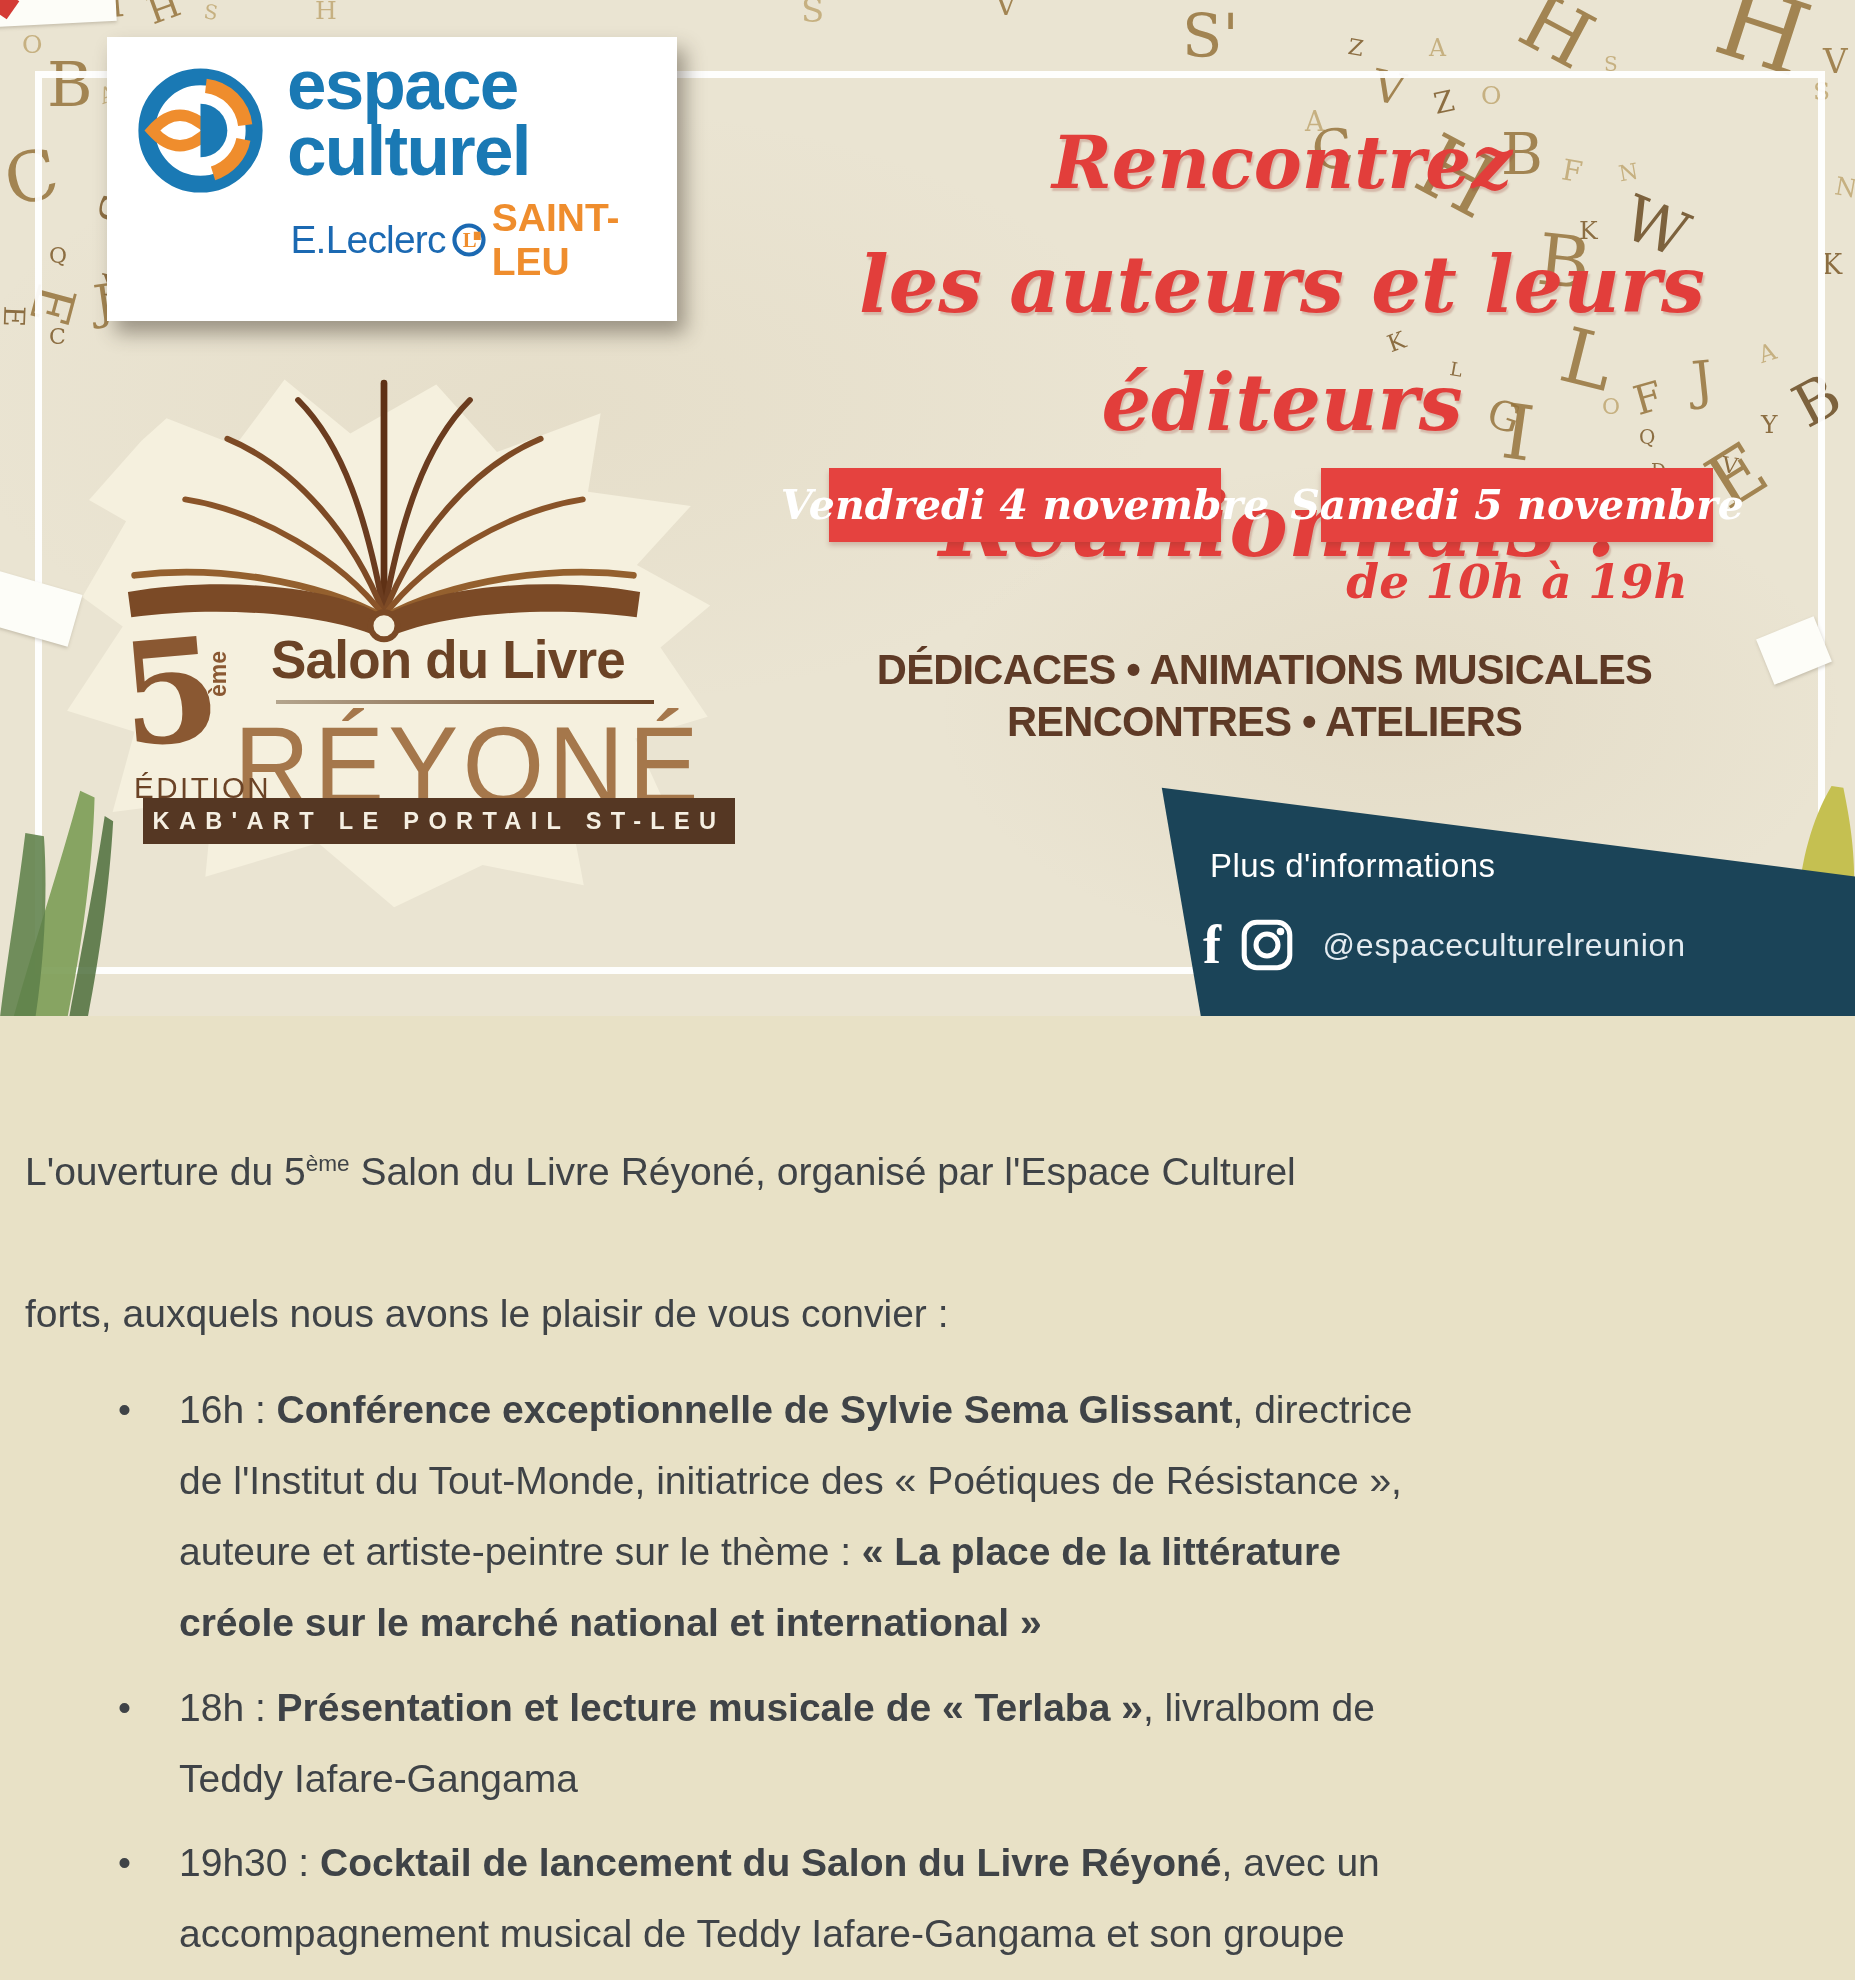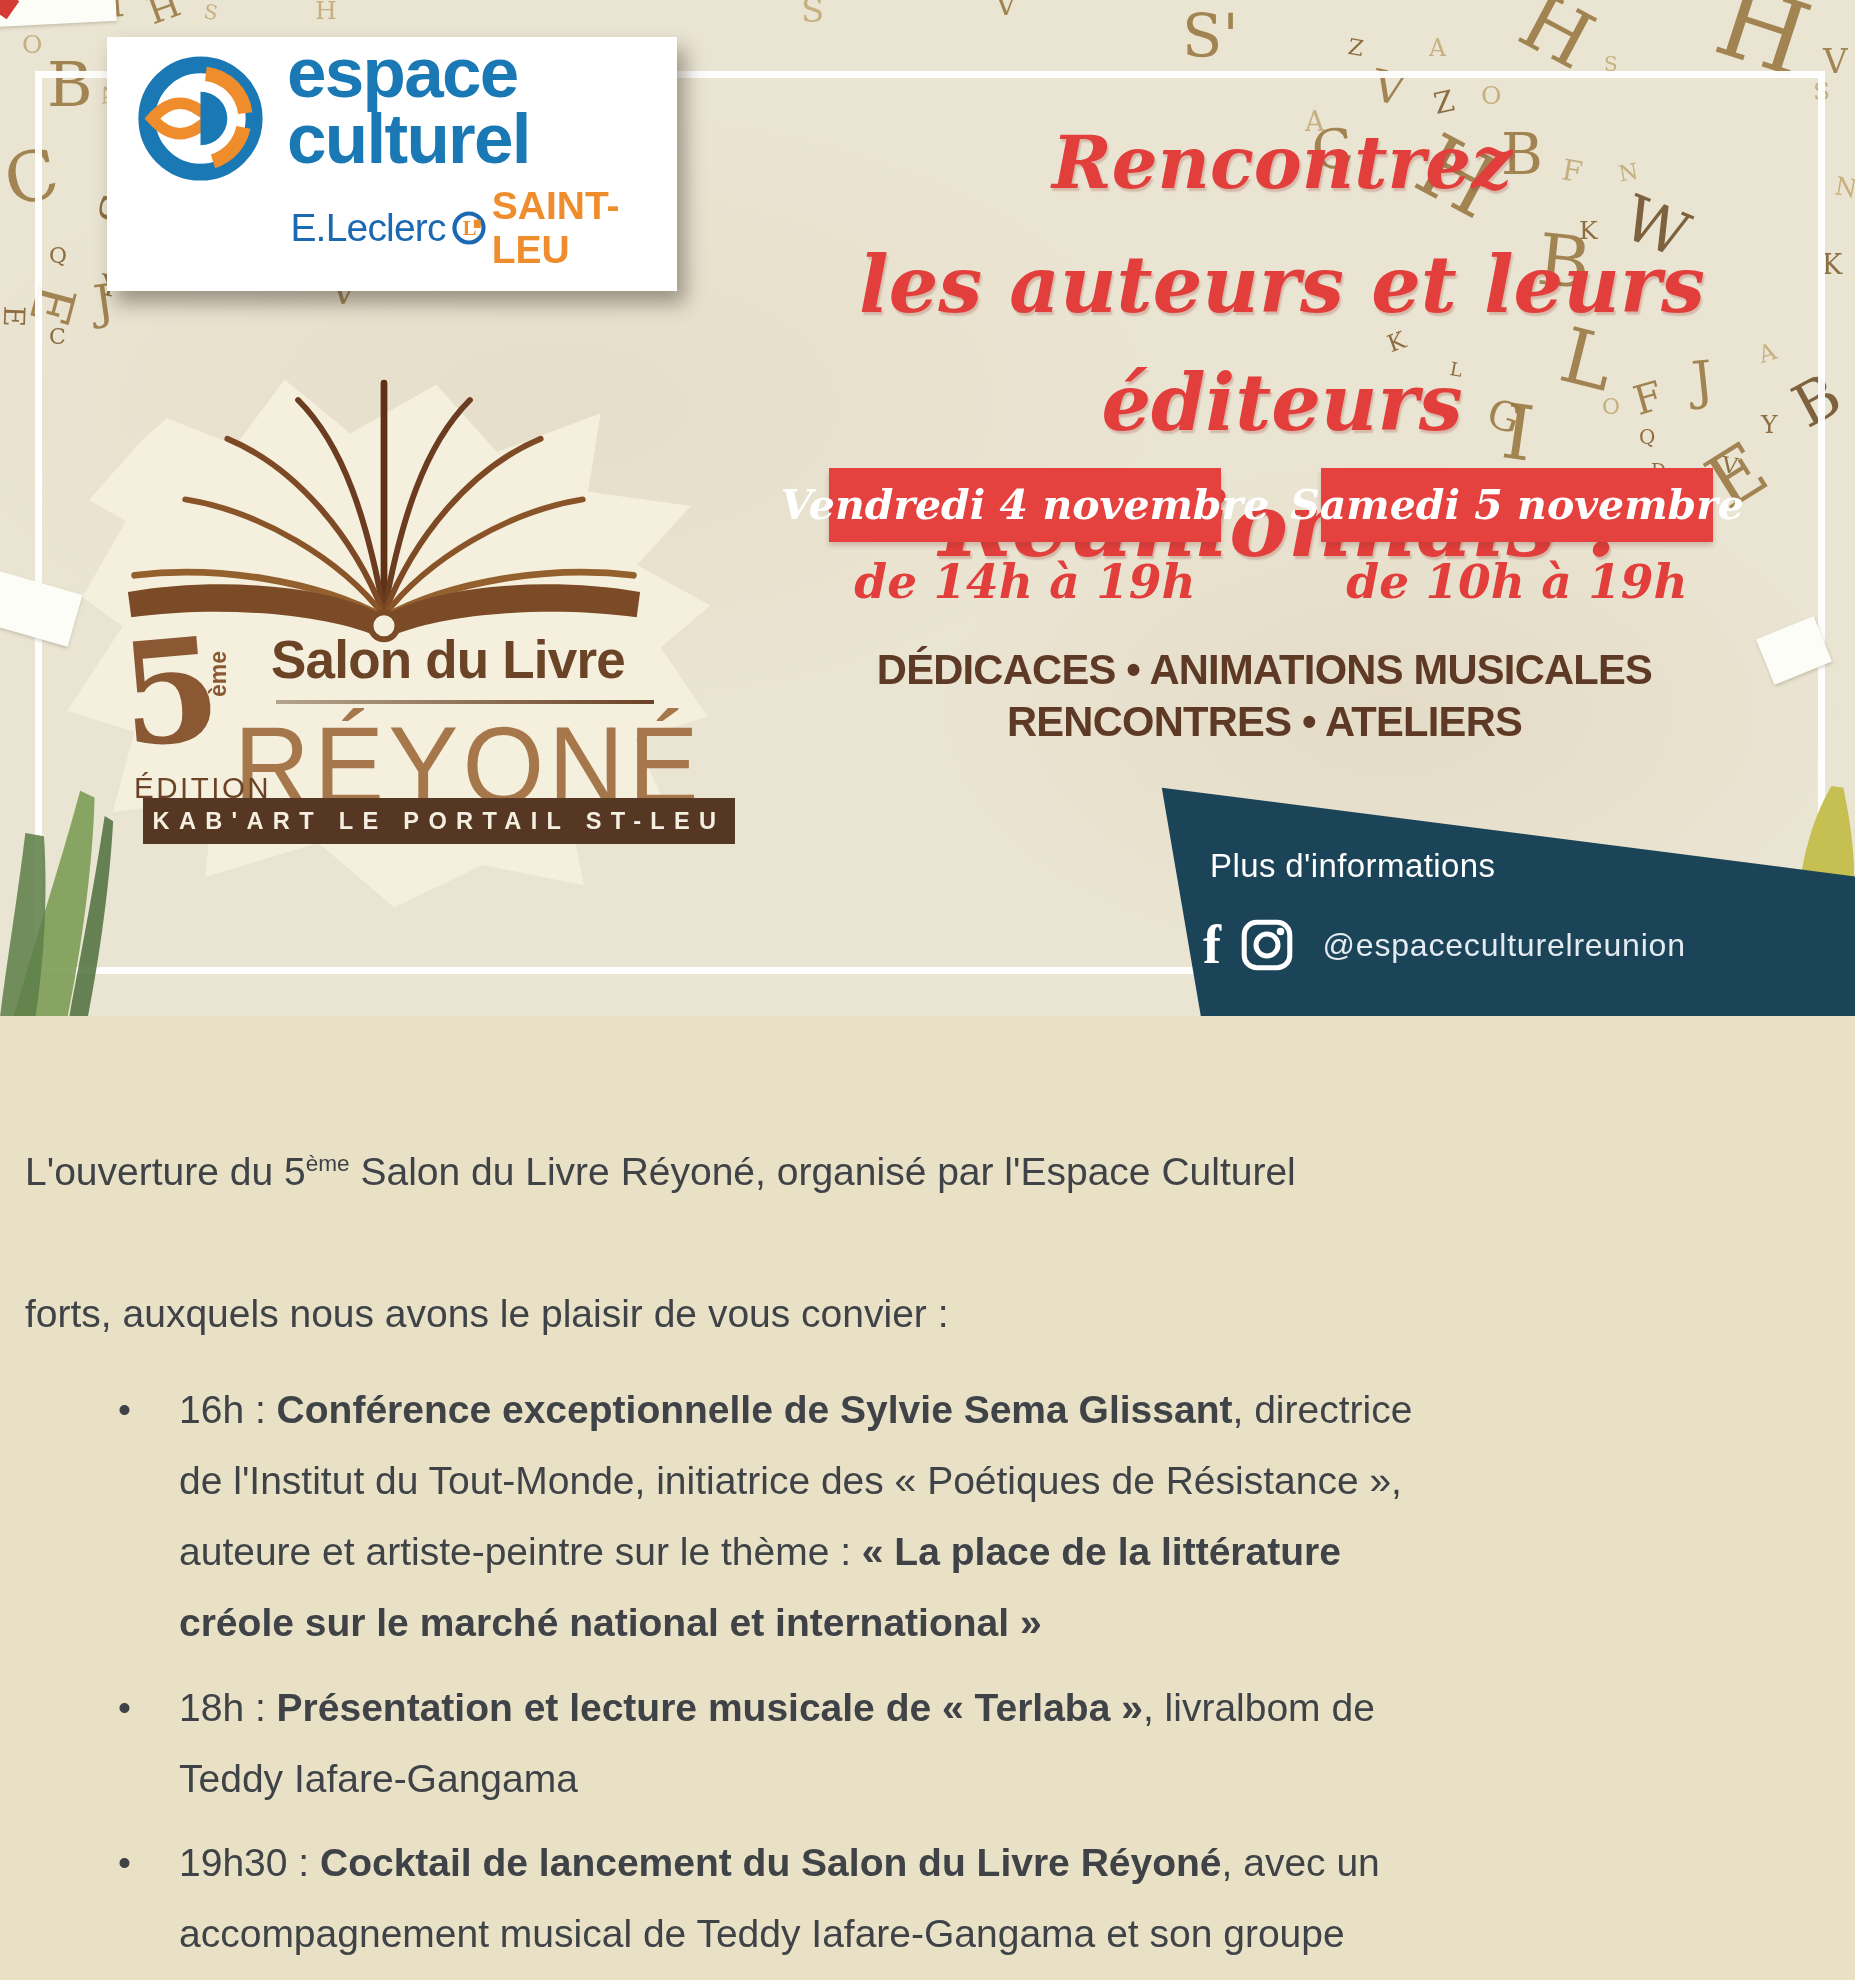--- a/index.html
+++ b/index.html
@@ -9,22 +9,22 @@
   
   .banner{position:absolute;left:0;top:0;width:1855px;height:1016px;overflow:hidden;
     background:
       radial-gradient(1012px 506px at 30% 40%, rgba(190,170,130,.10), transparent 60%),
       radial-gradient(759px 422px at 75% 70%, rgba(180,160,120,.12), transparent 60%),
       #eae4d2;}
   .frame{position:absolute;left:35px;top:71px;width:1776px;height:889px;border:7.6px solid #ffffff;opacity:.95;}
   .sl{position:absolute;font-family:"DejaVu Serif", serif;line-height:1;opacity:.85;}
 
   
-  .logo-box{position:absolute;left:107px;top:37px;width:570px;height:254px;background:#ffffff;
-    box-shadow:8.4px 11.8px 18.6px rgba(60,50,40,.45);display:flex;align-items:flex-start;padding:3px 17px 0 22px;box-sizing:border-box;}
+  .logo-box{position:absolute;left:107px;top:37px;width:570px;height:284px;background:#ffffff;
+    box-shadow:8.4px 11.8px 18.6px rgba(60,50,40,.45);display:flex;align-items:flex-start;padding:15px 17px 0 22px;box-sizing:border-box;}
   .eye{flex:0 0 auto;margin-top:6.7px;}
   .logo-words{margin-left:15px;display:flex;flex-direction:column;}
   .logo-word{font-weight:bold;color:#1a79b4;font-size:71px;line-height:66px;letter-spacing:-1.7px;}
   .leclerc-row{display:flex;align-items:center;margin-top:11.8px;margin-left:3.4px;}
   .leclerc-name{font-weight:normal;color:#1b69b2;font-size:39px;letter-spacing:-0.8px;}
   .leclerc-badge{margin:0 5px;}
   .leclerc-loc{font-weight:bold;color:#ef8d2d;font-size:39px;letter-spacing:0;}
 
   
   .headline{position:absolute;left:755px;top:100px;width:1054px;text-align:center;
@@ -218,21 +218,20 @@
     <div class="headline">
       <div class="l1">Rencontrez</div>
       <div class="l2">les auteurs et leurs éditeurs</div>
       <div class="l3">Réunionnais !</div>
     </div>
 
     <div class="date-col d1">
       <div class="date-rect">
         <span>Vendredi 4 novembre</span>
       </div>
-      <div class="date-hours">de 14h à 19h</div>
     </div>
     <div class="date-col d2">
       <div class="date-rect">
         <span>Samedi 5 novembre</span>
       </div>
       <div class="date-hours">de 10h à 19h</div>
     </div>
 
     <div class="activities">
       <div>DÉDICACES • ANIMATIONS MUSICALES</div>

